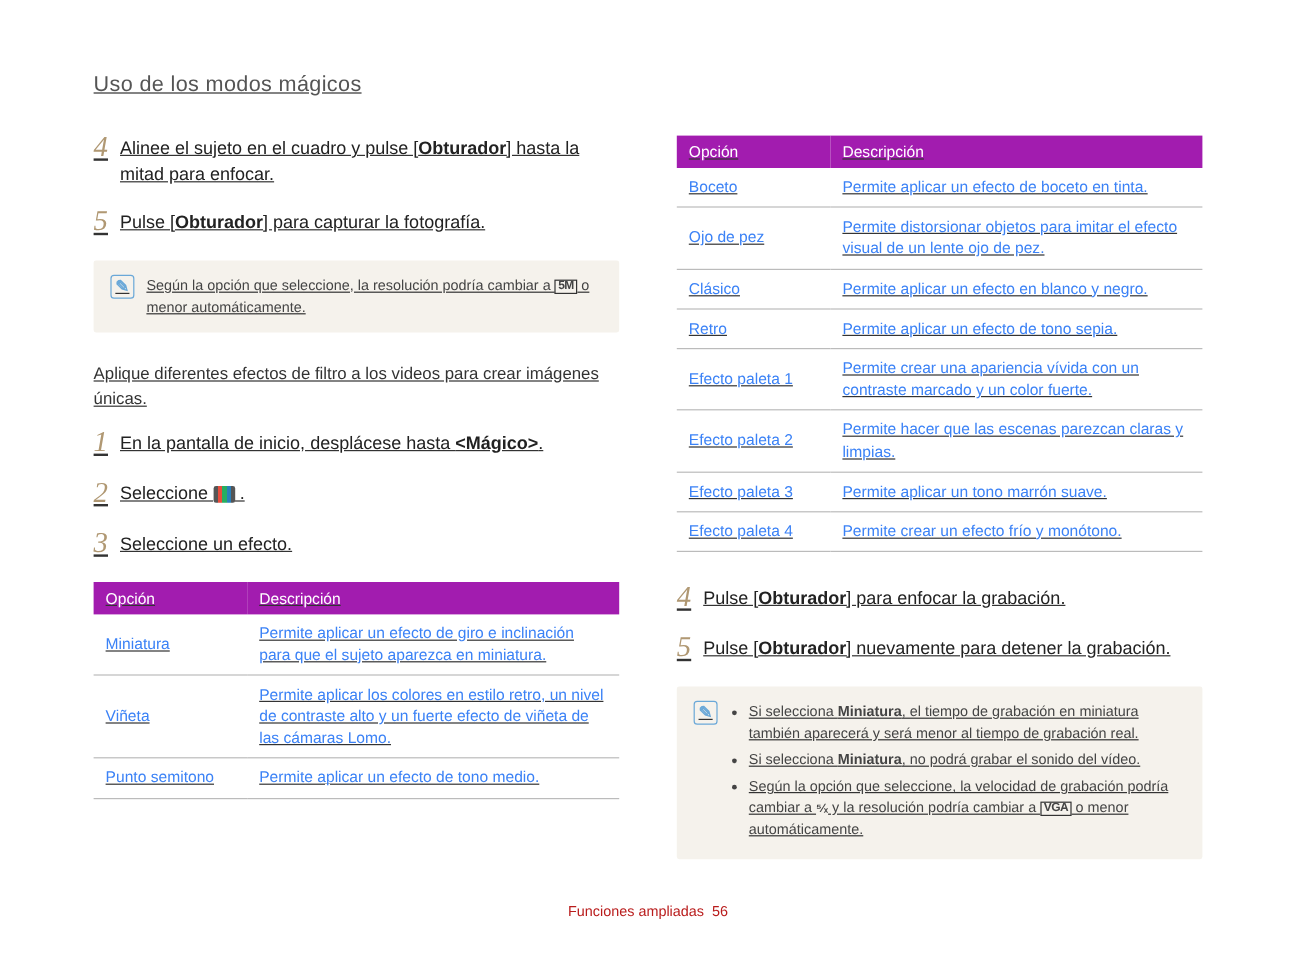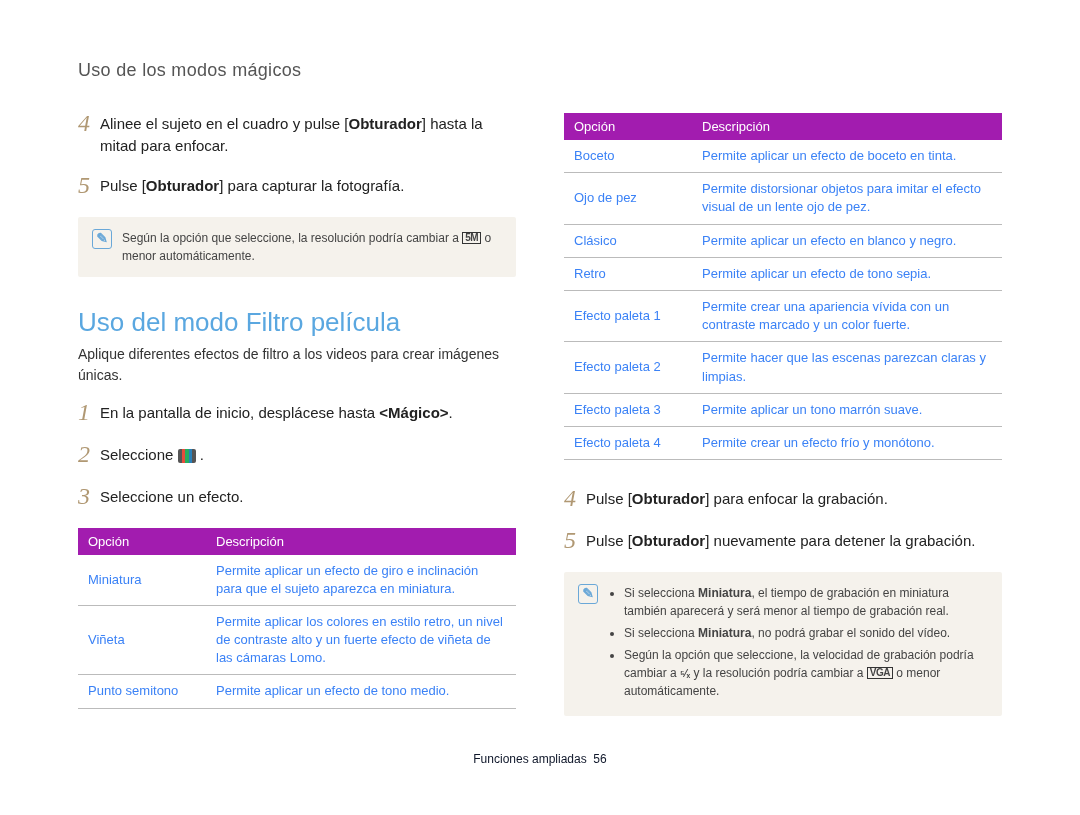--- a/index.html
+++ b/index.html
@@ -7,20 +7,21 @@
     background: #fff;
     font-family: Arial, Helvetica, sans-serif;
     color: #333;
   }
   .page {
     width: 1080px;
     height: 796px;
     position: relative;
     box-sizing: border-box;
     padding: 60px 78px 40px 78px;
+    text-decoration: underline;
   }
   .header {
     font-size: 18px;
     color: #555;
     font-weight: 300;
     letter-spacing: 0.3px;
     margin-bottom: 32px;
   }
   .cols {
     display: flex;
@@ -120,21 +121,21 @@
     width: 108px;
     white-space: nowrap;
   }
   .footer {
     position: absolute;
     bottom: 30px;
     left: 0;
     width: 100%;
     text-align: center;
     font-size: 12px;
-    color: #0f172a;
+    color: #b91c1c;
   }
   .inline-icon {
     display: inline-block;
     vertical-align: -3px;
     width: 18px;
     height: 14px;
   }
   .film-icon {
     background: linear-gradient(to right, #555 20%, #e74c3c 20% 40%, #27ae60 40% 60%, #2980b9 60% 80%, #555 80%);
     border-radius: 2px;
@@ -179,21 +180,20 @@
         </div>
       </div>
 
       <div class="notebox">
         <div class="nicon">✎</div>
         <div>
           <span>Según la opción que seleccione, la resolución podría cambiar a </span><span class="sm-box">5M</span><span> o menor automáticamente.</span>
         </div>
       </div>
 
-      <div class="section-title">Uso del modo Filtro película</div>
       <div class="section-sub">Aplique diferentes efectos de filtro a los videos para crear imágenes únicas.</div>
 
       <div class="step">
         <div class="num">1</div>
         <div class="txt">
           <span>En la pantalla de inicio, desplácese hasta </span><b>&lt;Mágico&gt;</b><span>.</span>
         </div>
       </div>
       <div class="step">
         <div class="num">2</div>

